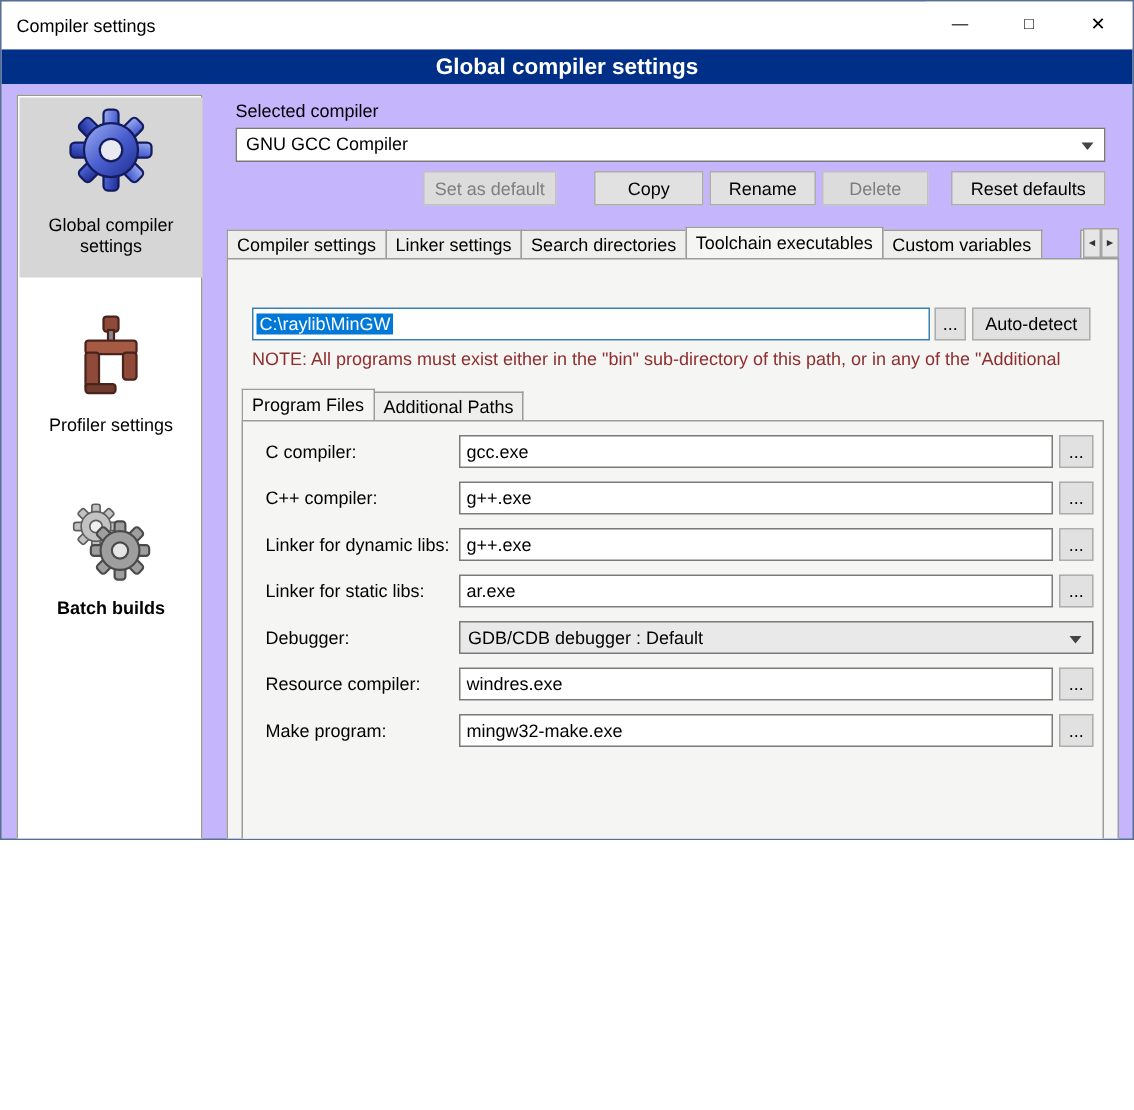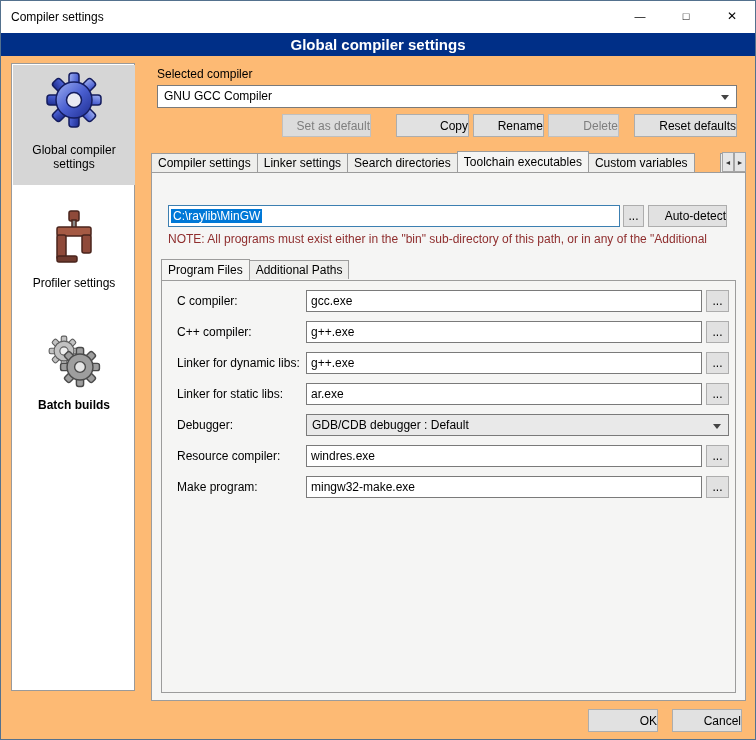--- a/index.html
+++ b/index.html
@@ -1,18 +1,18 @@
 <!DOCTYPE html>
 <html><head>
 <meta charset="utf-8">
 <style>
   * { margin:0; padding:0; box-sizing:border-box; }
   html,body { background:#ffffff; }
   body { font-family:"Liberation Sans", sans-serif; }
-  .win { position:relative; width:756px; height:740px; background:#fdba74;
+  .win { position:relative; width:756px; height:560px; background:#c4b5fd;
          border:1px solid #54718e; font-size:12px; color:#000; overflow:hidden; }
 
   
   .titlebar { position:absolute; left:0; top:0; width:100%; height:32px; background:#ffffff; }
   .title-text { position:absolute; left:10px; top:0; line-height:32px; font-size:12px; }
   .win-controls { position:absolute; right:0; top:0; height:32px; display:flex; }
   .win-btn { width:46px; height:31px; text-align:center; line-height:31px;
              font-size:11px; background:#ffffff; border:none; color:#000; cursor:default; }
   .win-btn.close { font-size:12px; }
 
@@ -36,27 +36,27 @@
   .lbl { position:absolute; font-size:12px; }
 
   
   .combo { position:absolute; background:#fff; border:1px solid #7a7a7a; line-height:21px;
            padding:0 20px 0 6px; white-space:nowrap; overflow:hidden; cursor:default; }
   .combo .arrow, .dcombo .arrow { position:absolute; right:7px; top:9px; width:0; height:0;
            border-left:4px solid transparent; border-right:4px solid transparent;
            border-top:5px solid #444; }
 
   .btn { position:absolute; height:23px; background:#e1e1e1; border:1px solid #adadad;
-         font-size:12px; font-family:inherit; text-align:right; line-height:20px; padding:0; color:#000; }
+         font-size:12px; font-family:inherit; text-align:center; line-height:20px; padding:0; color:#000; }
   .btn.disabled { background:#dcdcdc; border-color:#c0c0c0; color:#7e7e7e; }
 
   
   .tabstrip { position:absolute; display:flex; align-items:flex-end; overflow:hidden; z-index:3; }
   #main-tabs { left:150px; top:150px; height:21px; width:571px; }
-  #sub-tabs  { left:160px; top:258px; height:21px; width:560px;align-items:center; }
+  #sub-tabs  { left:160px; top:258px; height:21px; width:560px; }
   .tab { height:19px; line-height:18px; padding:0 6px; background:#eeeeec;
          border:1px solid #9c9c9c; border-bottom:none; margin-right:-1px;
          white-space:nowrap; cursor:default; flex:0 0 auto; }
   .tab.active { height:22px; line-height:21px; margin-bottom:-1px; background:#f5f5f4;
                 position:relative; z-index:4; }
   .tab.cut { max-width:34px; overflow:hidden; padding-right:0;margin-left:26px; }
   .tabscroll { position:absolute; top:151px; width:12px; height:20px; background:#e6e6e6;
                border:1px solid #a5a5a5; font-size:7px; line-height:17px; text-align:center;
                padding:0; color:#333; z-index:4; }
   #ts-left { left:721px; }

